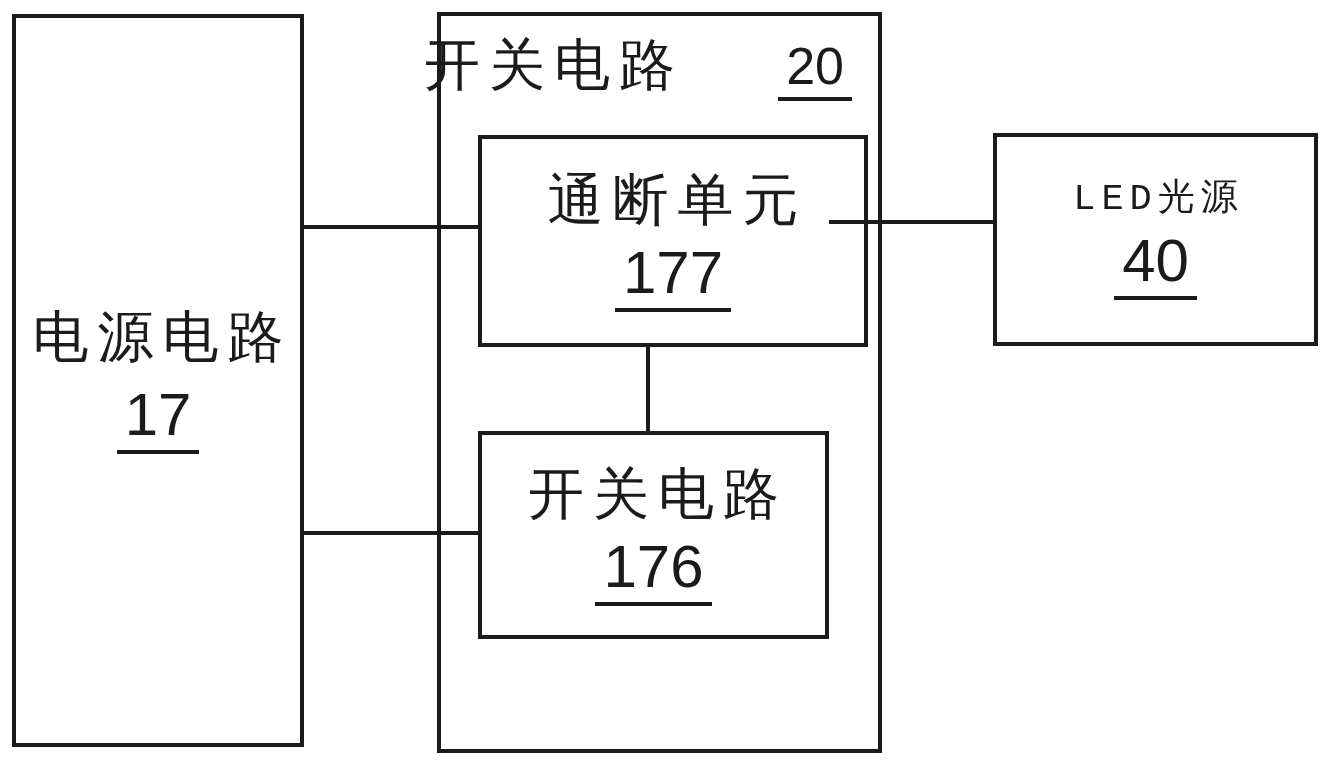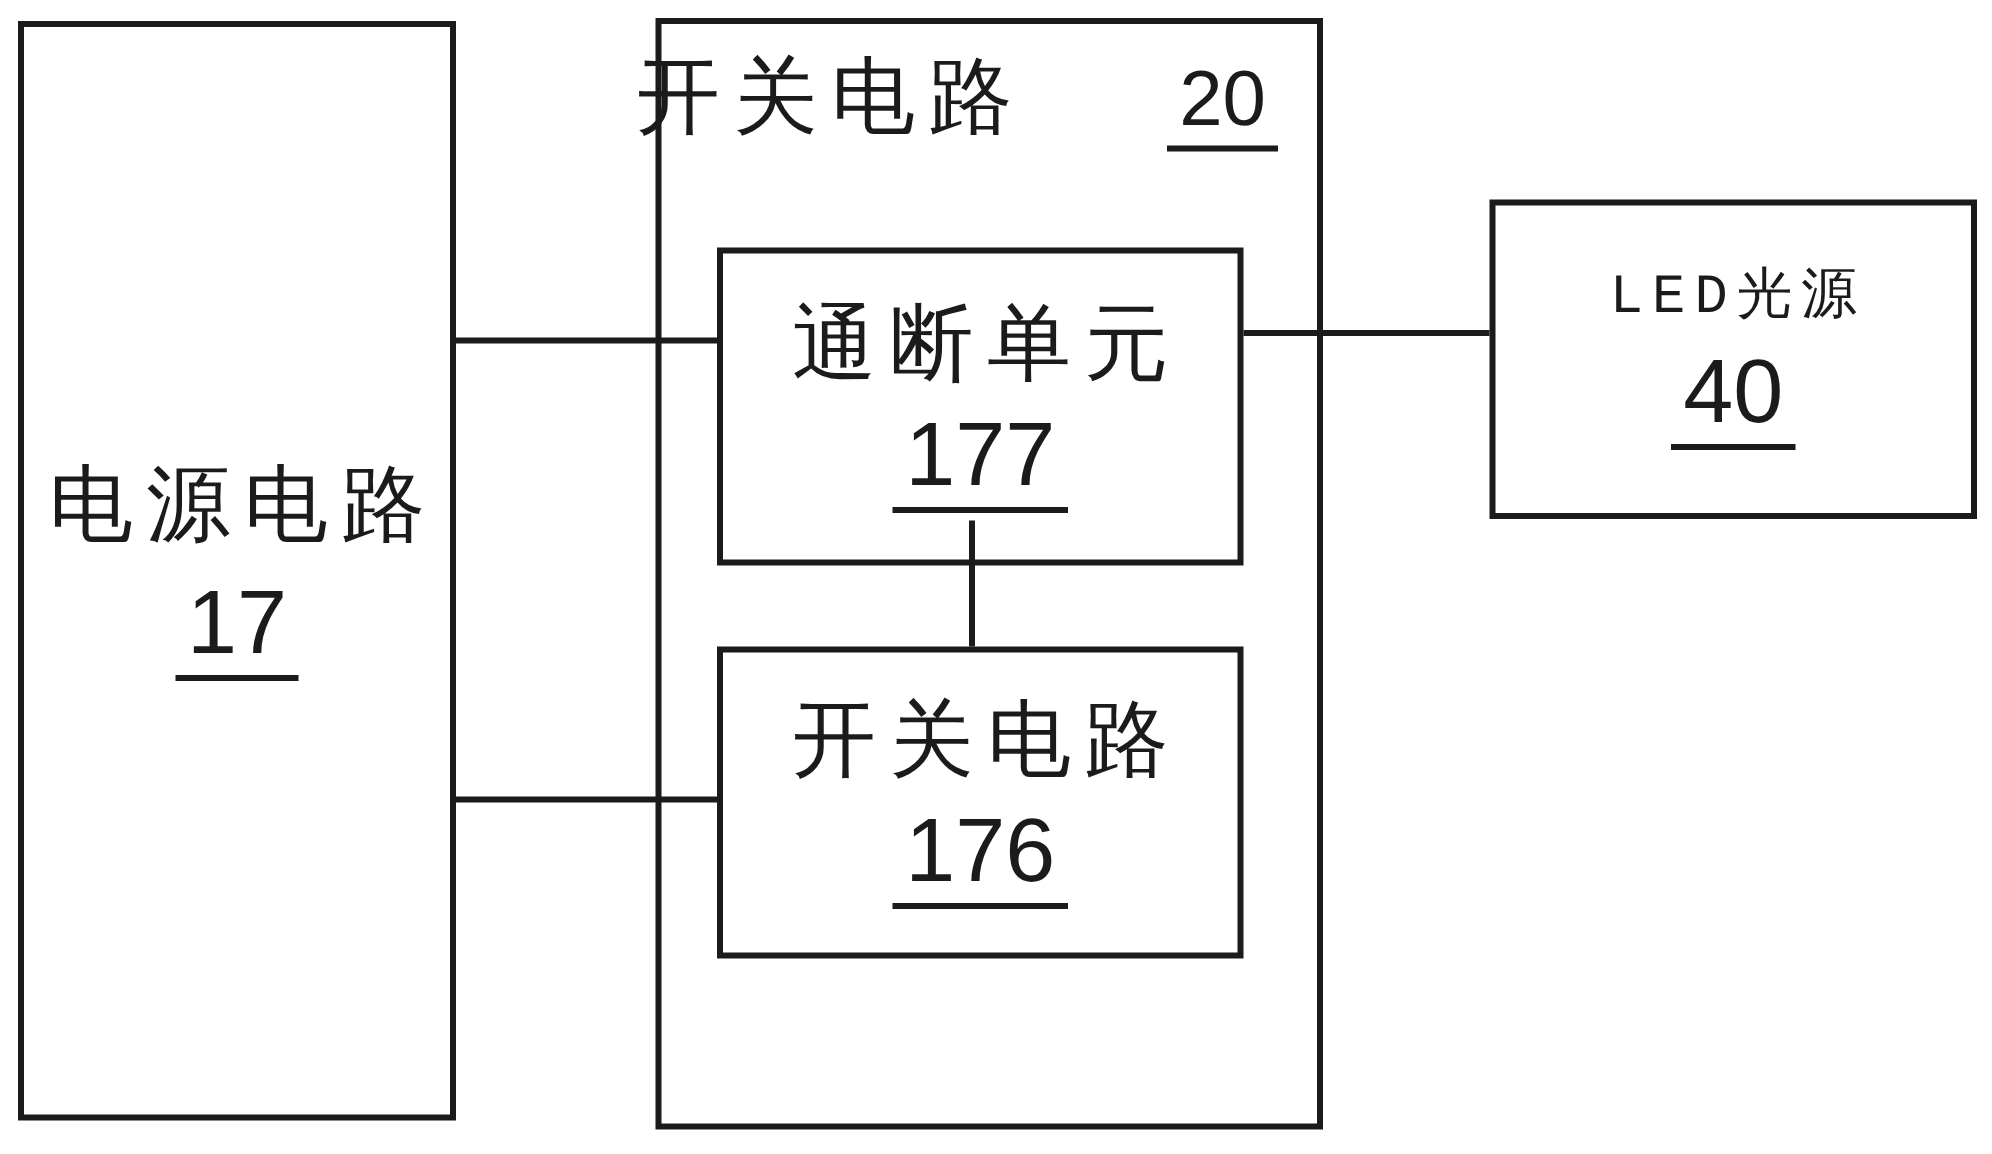--- a/index.html
+++ b/index.html
@@ -42,21 +42,21 @@
     font-family: "Liberation Sans", "DejaVu Sans", sans-serif;
     font-size: 60px;
     line-height: 1;
     border-bottom: 4px solid #1b1b1b;
     padding: 0 8px 5px 8px;
   }
   
   .power-box  { left: 12px;  top: 14px;  width: 292px; height: 733px; }
   .power-box .box-content { gap: 16px; }
   .switch-box { left: 437px; top: 12px;  width: 445px; height: 741px; }
-  .onoff-box  { left: 37px;  top: 119px; width: 351px; height: 212px; margin-top: 30px; }
+  .onoff-box  { left: 37px;  top: 119px; width: 390px; height: 212px; }
   .drive-box  { left: 37px;  top: 415px; width: 351px; height: 208px; }
   .led-box    { left: 993px; top: 133px; width: 325px; height: 213px; }
   .led-box .label-cjk { font-size: 37px; letter-spacing: 6px; text-indent: 6px; font-family: Liberation Mono, monospace; }
 
   .switch-title {
     position: absolute;
     left: 0; right: 0; top: 19px;
     display: flex;
     align-items: baseline;
     justify-content: space-between;

